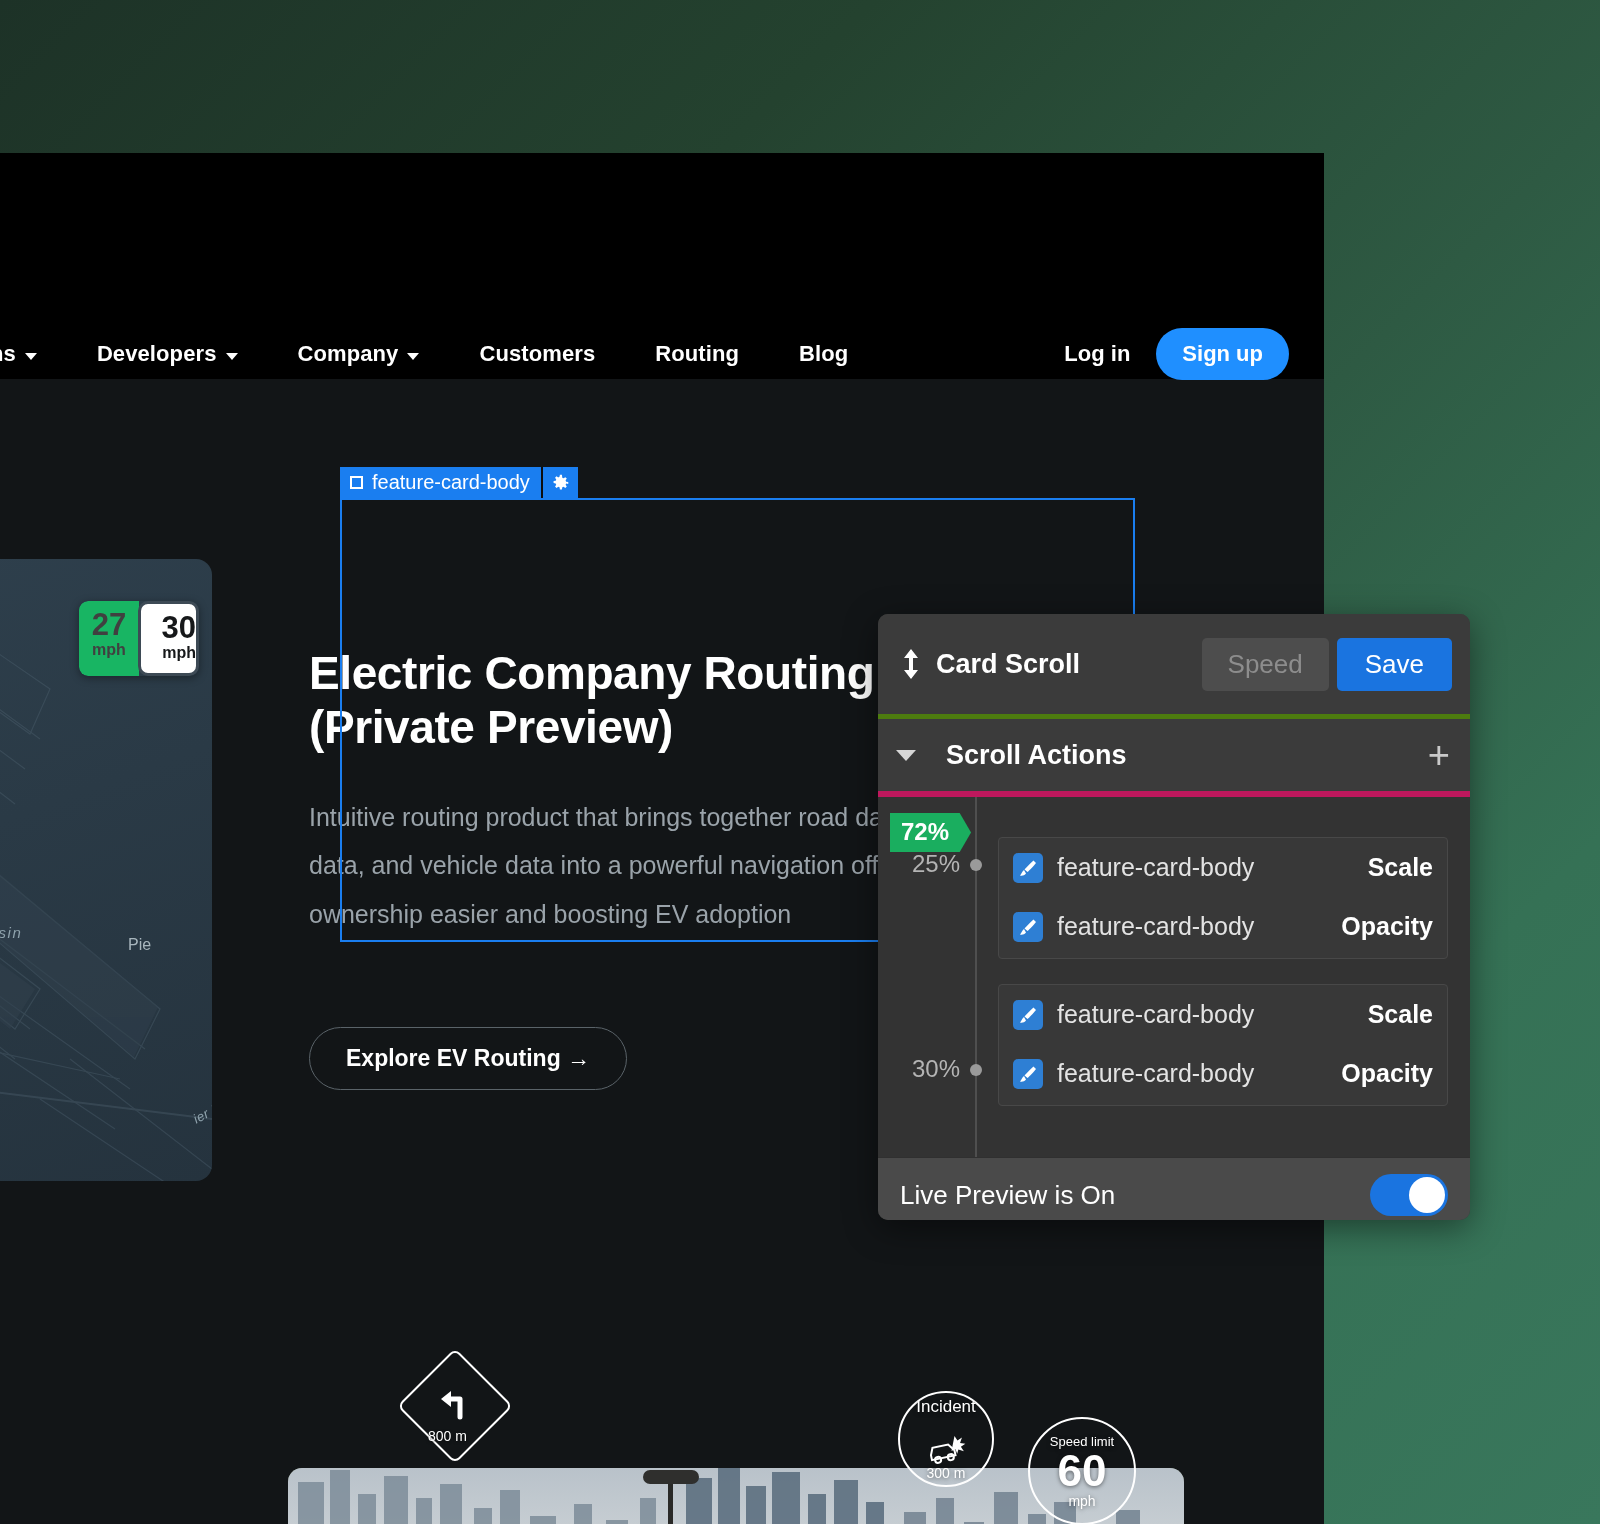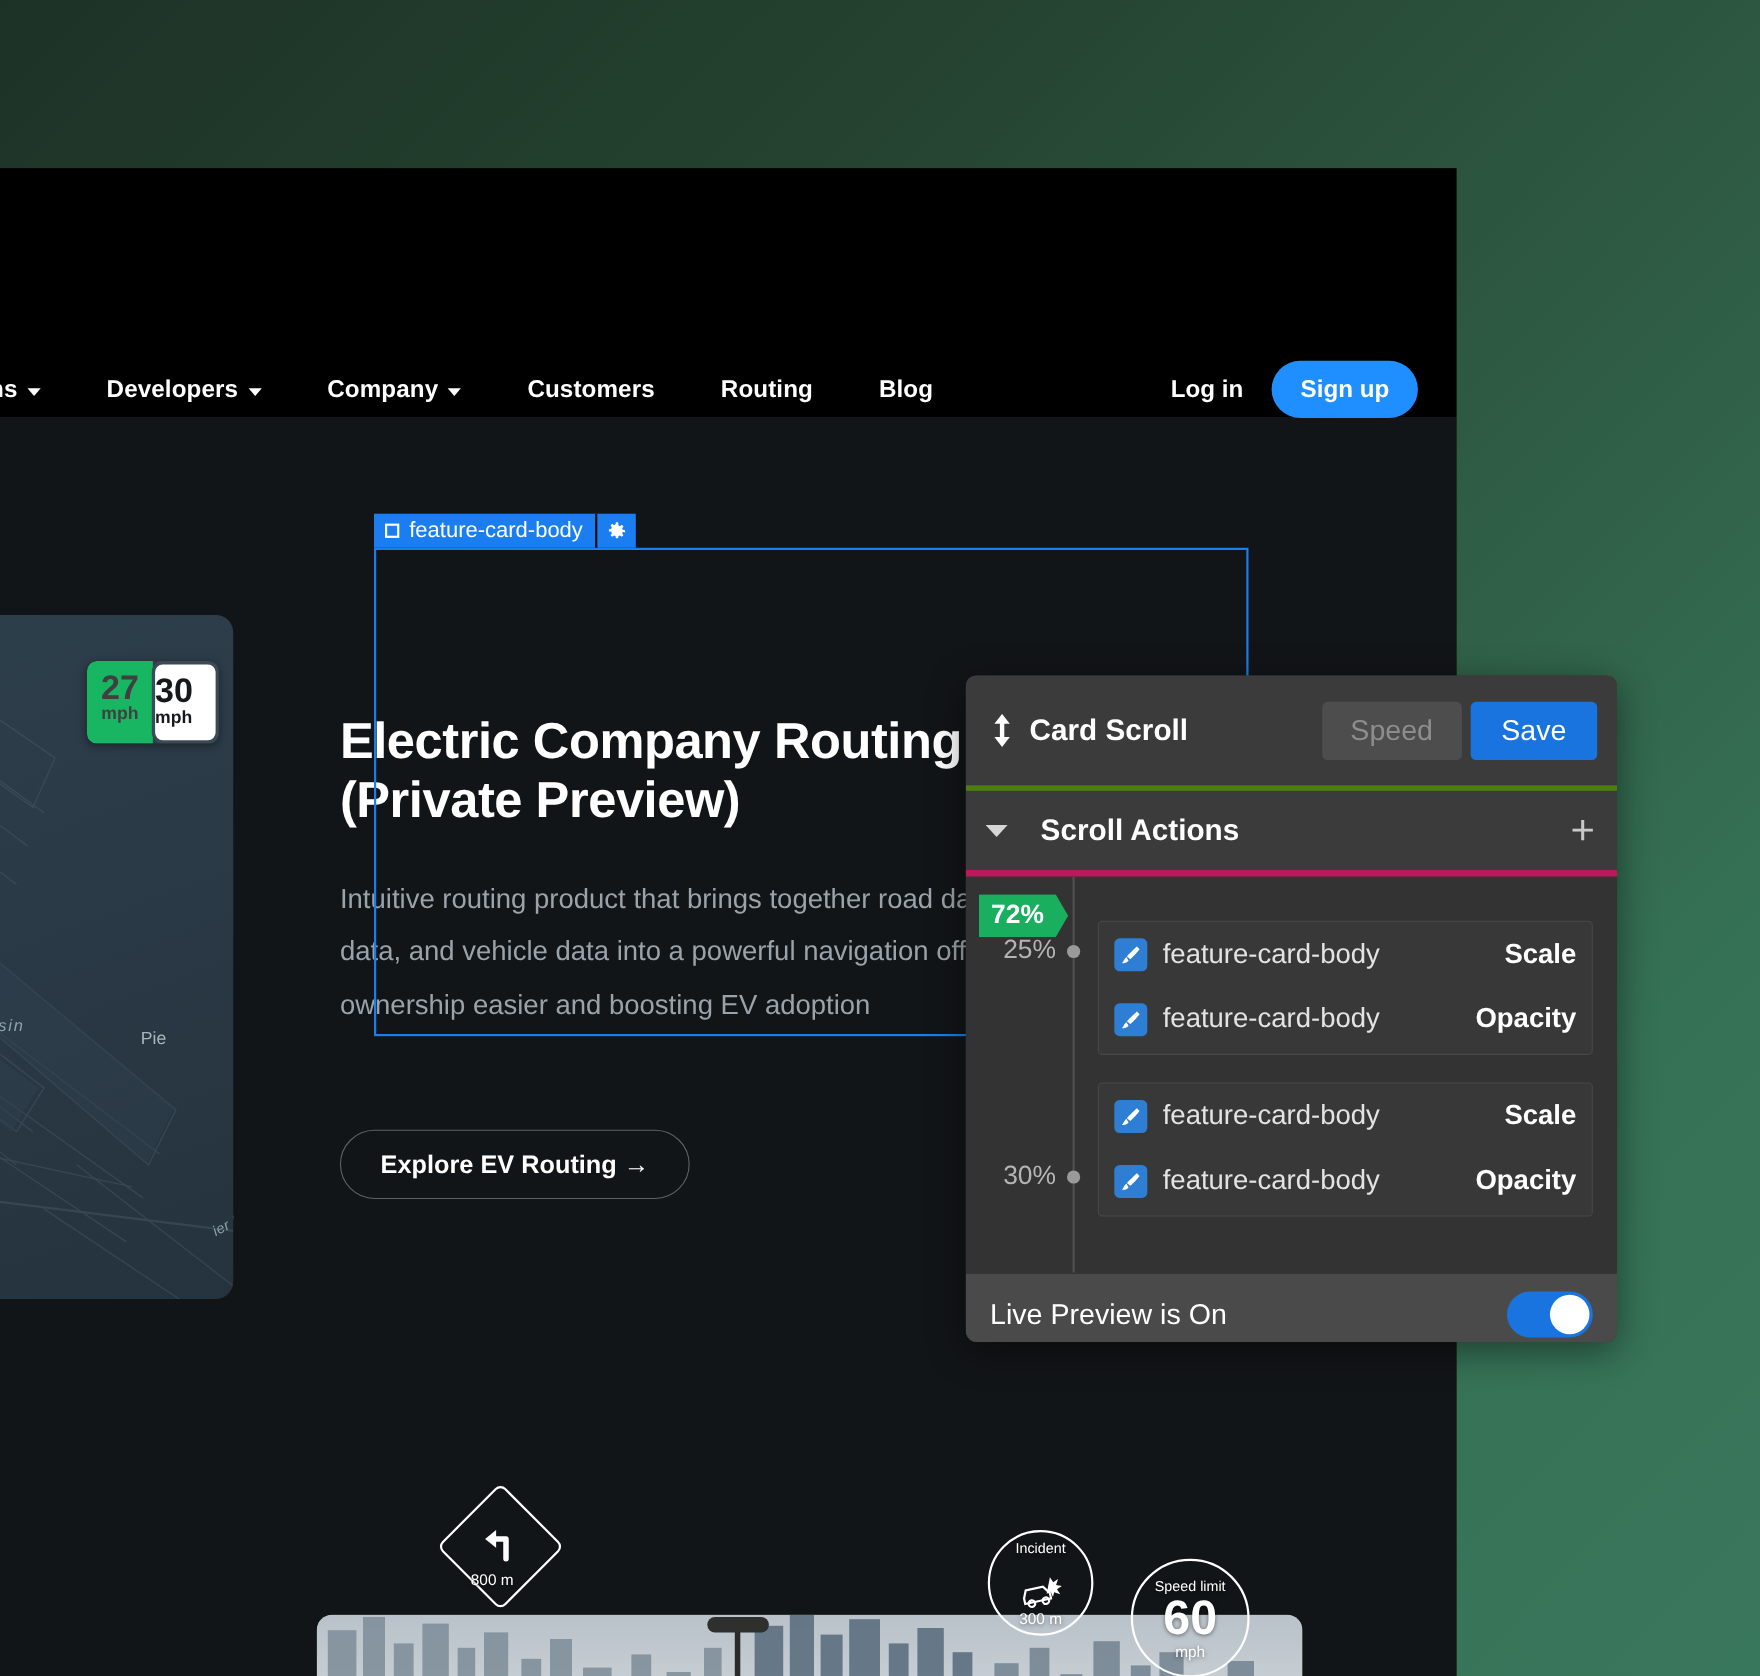--- a/index.html
+++ b/index.html
@@ -120,21 +120,21 @@
     text-align: center;
     border-radius: 9px 0 0 9px;
   }
   .speed-cur .num { font-size: 31px; font-weight: bold; line-height: 1; }
   .speed-cur .unit { font-size: 16px; font-weight: bold; line-height: 1.3; }
   .speed-lim {
     background: #ffffff;
     color: #16181a;
     width: 61px;
     padding: 8px 0 9px;
-    text-align: left;
+    text-align: right;
     border: 3px solid #3d4a55;
     border-radius: 10px;
     box-sizing: border-box;
     margin-left: -1px;
   }
   .speed-lim .num { font-size: 31px; font-weight: bold; line-height: 1; }
   .speed-lim .unit { font-size: 16px; font-weight: bold; line-height: 1.3; }
 
   
   .sel-label {
@@ -247,21 +247,21 @@
   .circ-badge {
     position: absolute;
     border: 2.4px solid #ffffff;
     border-radius: 50%;
     color: #ffffff;
     display: flex; flex-direction: column; align-items: center; justify-content: center;
     z-index: 3;
     text-shadow: 0 1px 4px rgba(0,0,0,.5);
   }
   .badge-incident { left: 898px; top: 1391px; width: 92px; height: 92px; }
-  .badge-incident .t { font-size: 13px; margin-bottom: 17px; }
+  .badge-incident .t { font-size: 17px; margin-bottom: 17px; }
   .badge-incident .b { font-size: 14px; margin-top: 1px; }
   .badge-speed { left: 1028px; top: 1417px; width: 104px; height: 104px; }
   .badge-speed .t { font-size: 13px; }
   .badge-speed .n { font-size: 44px; font-weight: bold; line-height: 1; }
   .badge-speed .u { font-size: 14px; }
 
   
   .panel {
     position: absolute;
     left: 878px; top: 614px;

